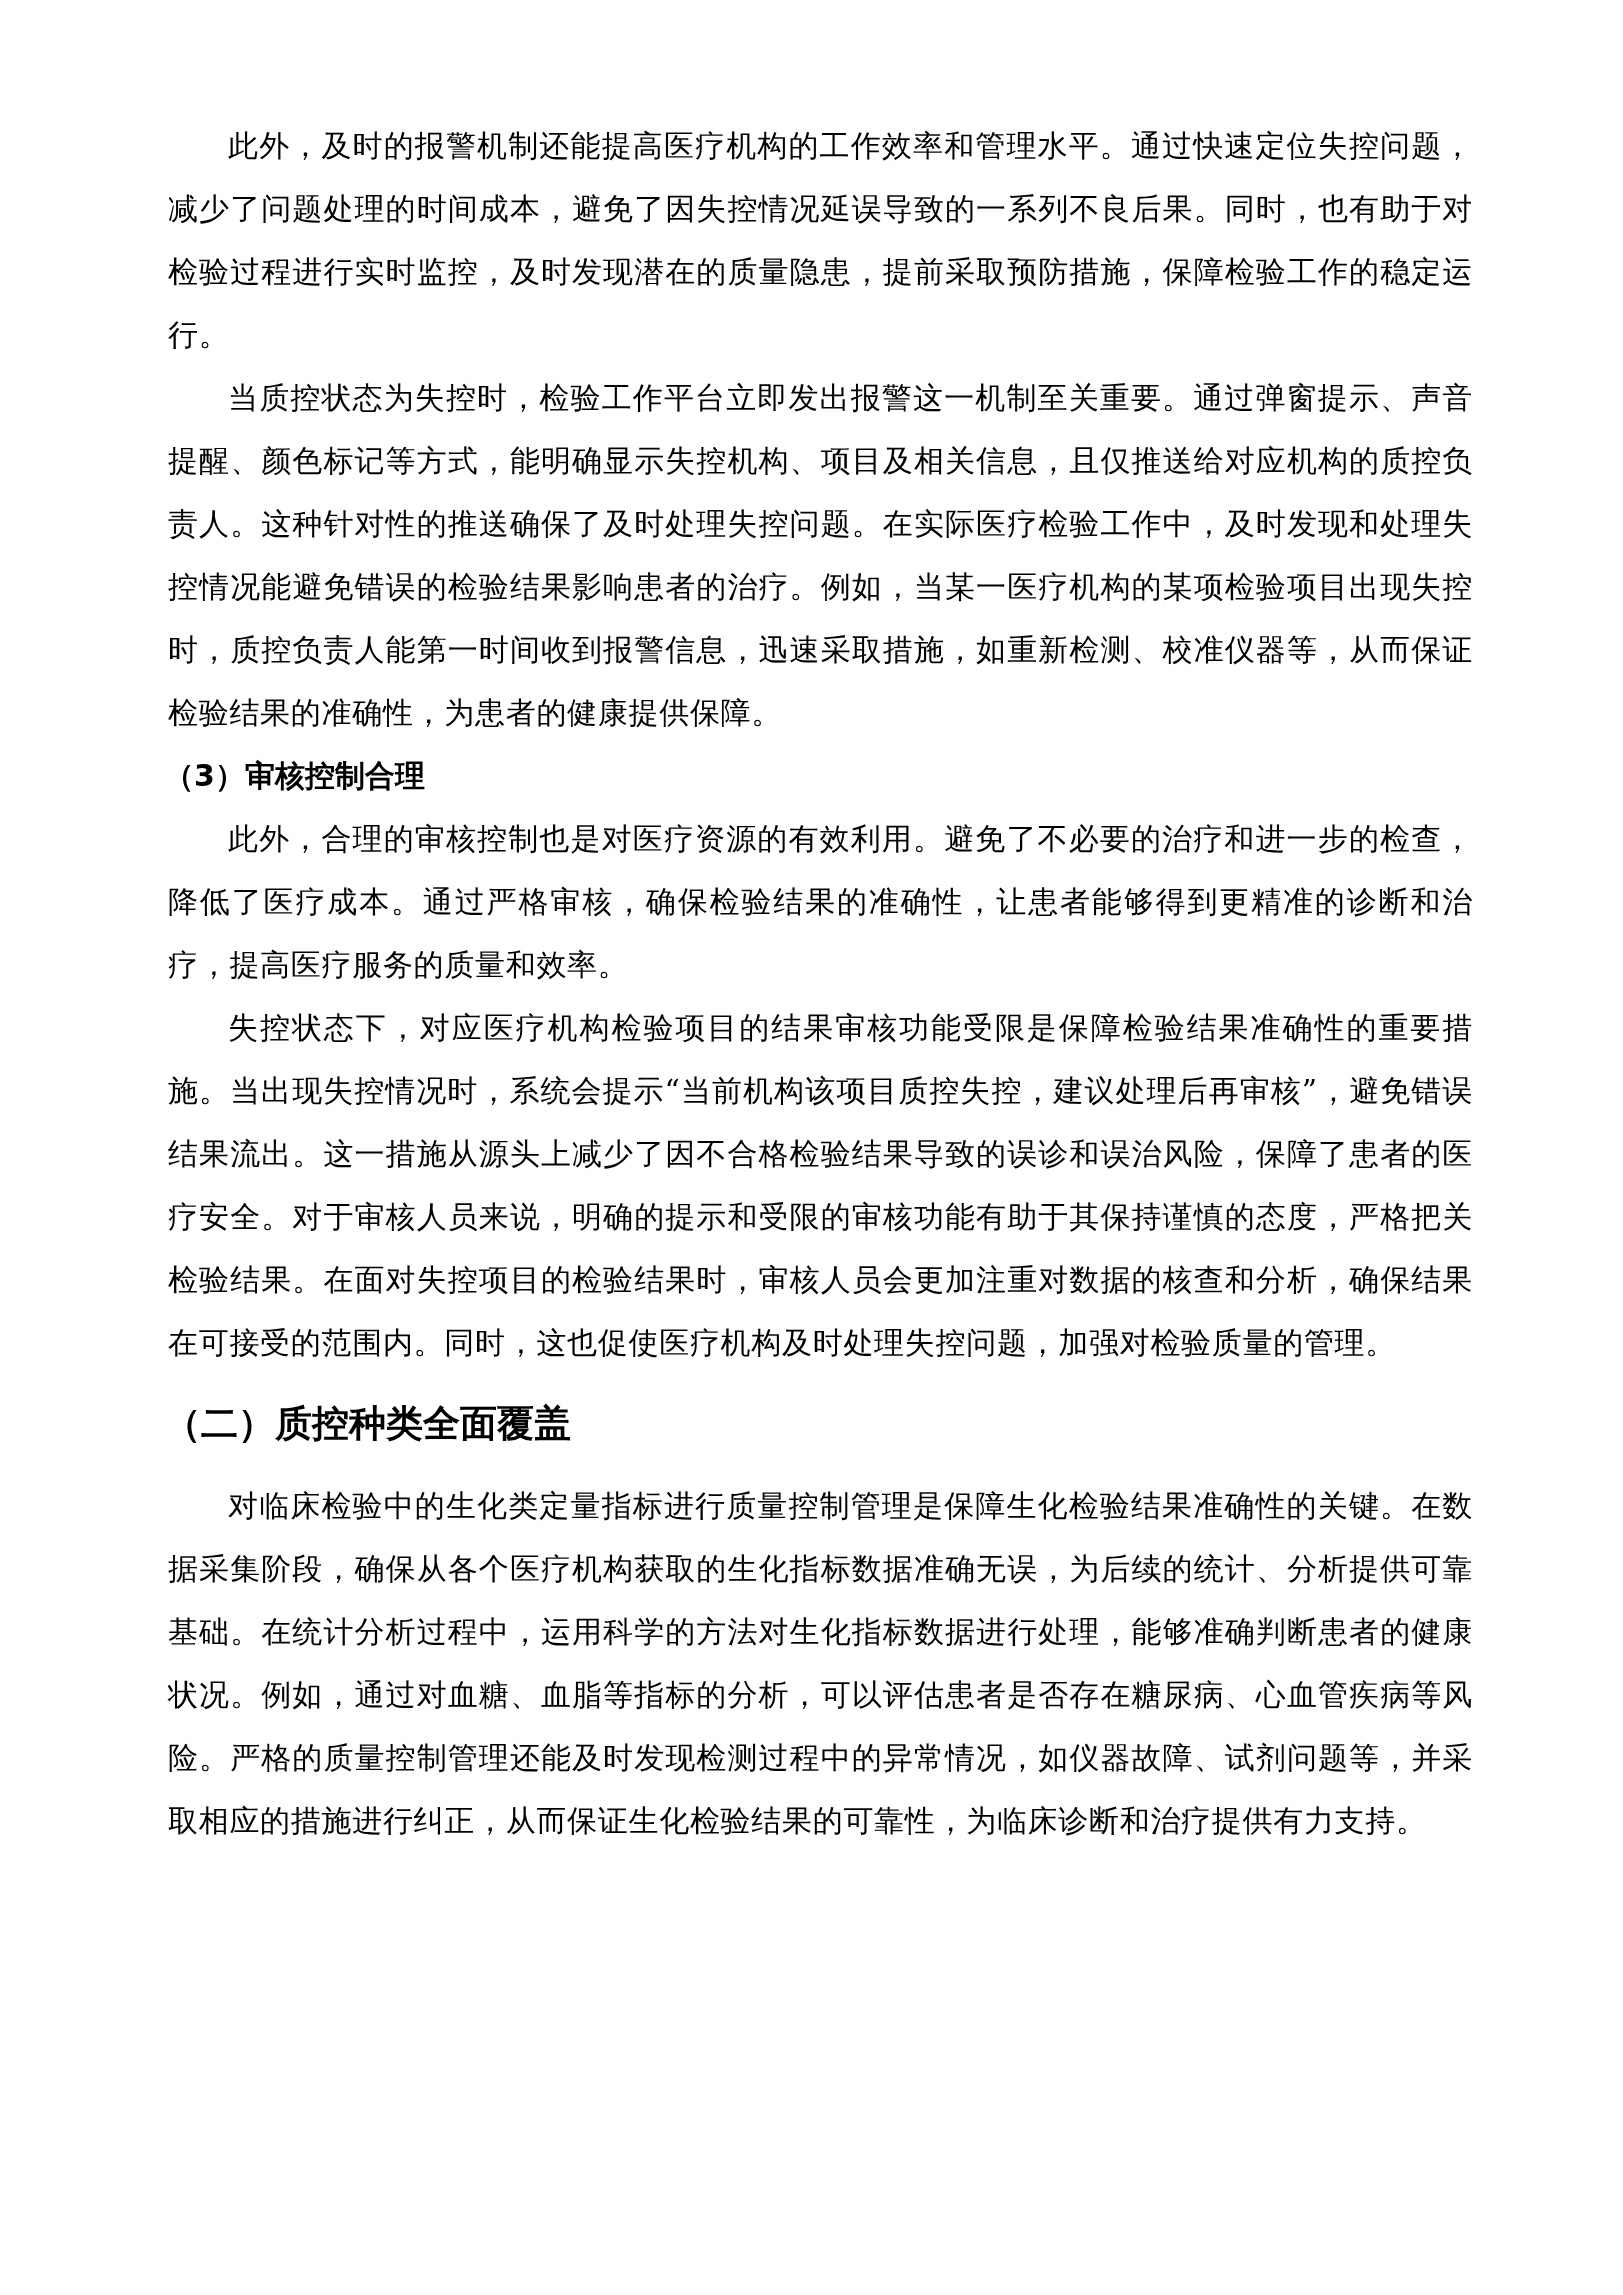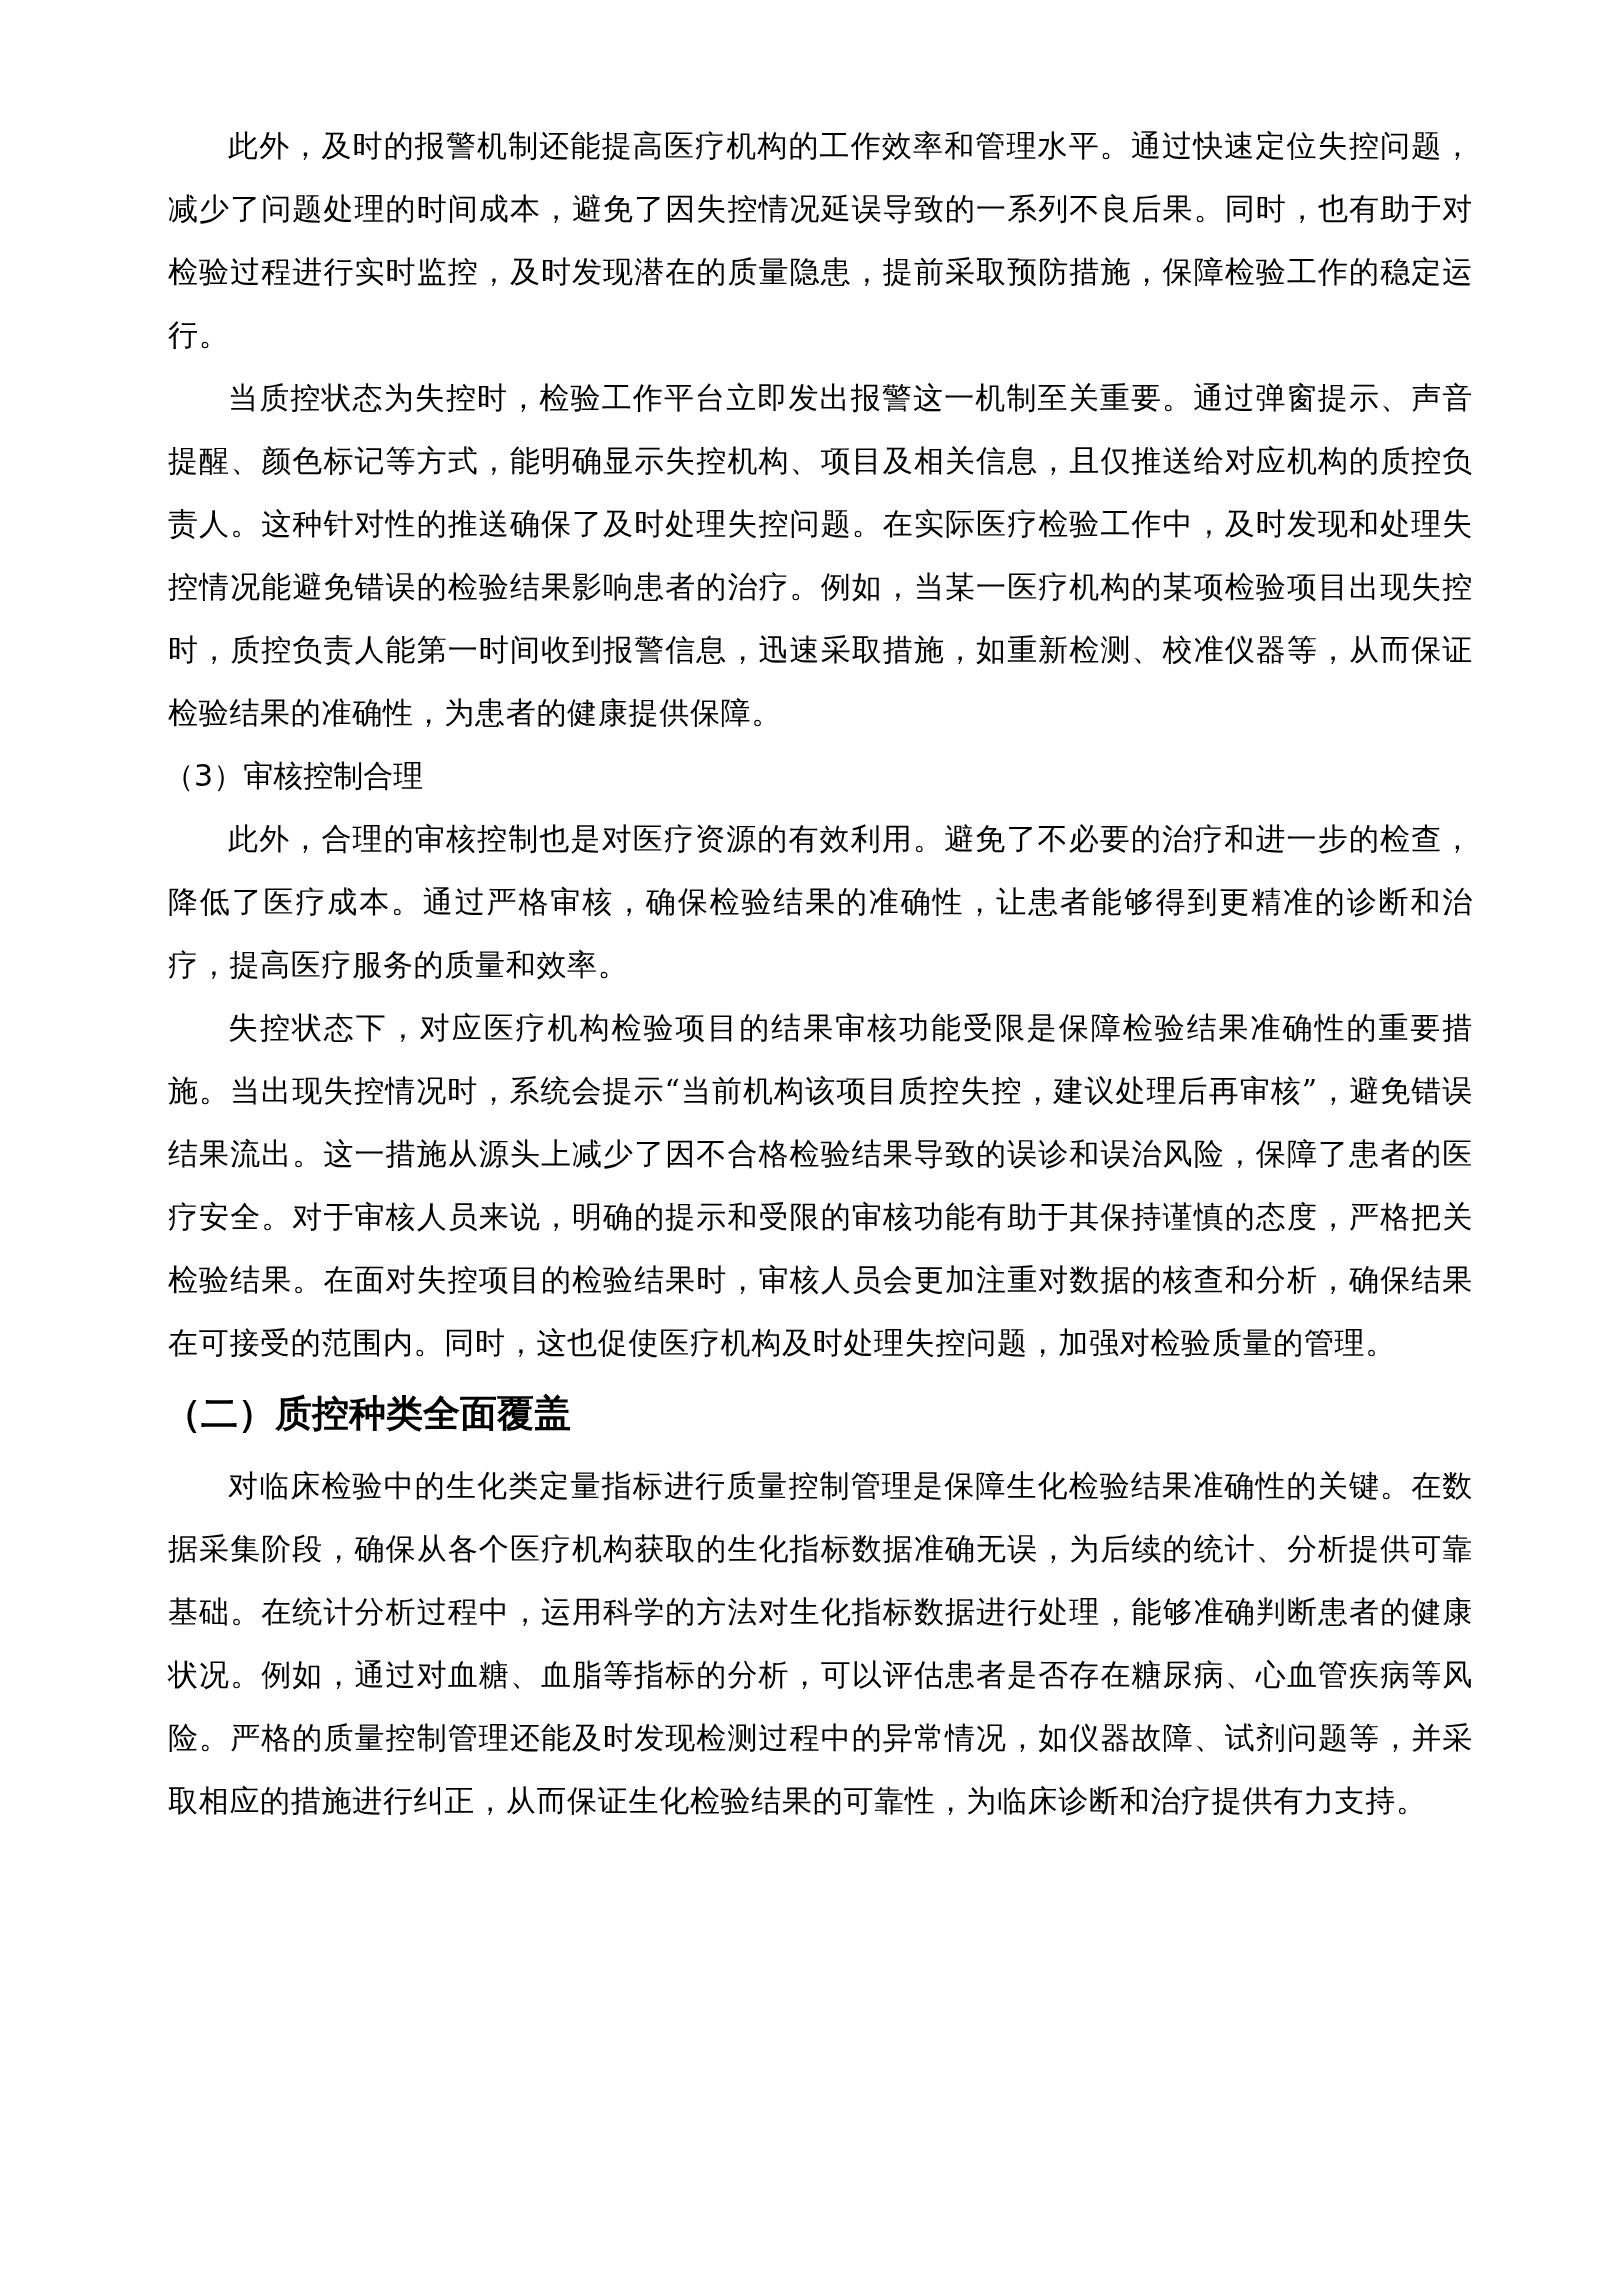--- a/index.html
+++ b/index.html
@@ -1,23 +1,23 @@
 <!DOCTYPE html>
 <html style="font-size:10.5px"><head>
 <meta charset="utf-8">
 <style>
   html, body { margin: 0; padding: 0; background: #ffffff; }
   body { width: 1623px; height: 2295px; position: relative; overflow: hidden;
          font-family: "DejaVu Serif", "Liberation Serif", serif; color: #000; }
   .page { position: absolute; left: 168px; top: 0; width: 1305px; }
   .para { font-size: 30px; line-height: 63px; text-indent: 60px; text-align: justify;
           margin: 0; letter-spacing: 0.7px; }
-  .h-sub { font-size: 30px; font-weight: normal; margin: 0; line-height: 63px;
+  .h-sub { font-size: 30px; font-weight: bold; margin: 0; line-height: 63px;
            font-family: "DejaVu Sans", "Liberation Sans", sans-serif; margin-left: -3.9px; }
-  .h-sec { font-size: 37px; font-weight: bold; margin: 4px; line-height: 72px;
+  .h-sec { font-size: 37px; font-weight: bold; margin: 14px; line-height: 72px;
            font-family: Liberation Sans, sans-serif; margin-left: -3.9px; }
   .h-num { font-size: 30px; font-weight: bold; margin: 0; line-height: 63px;
            font-family: "DejaVu Sans", "Liberation Sans", sans-serif; margin-left: -6.5px; }
 </style>
 </head>
 <body>
 
 <div class="page">
   <div style="height:114px"></div>
   <p class="para">此外，及时的报警机制还能提高医疗机构的工作效率和管理水平。通过快速定位失控问题，减少了问题处理的时间成本，避免了因失控情况延误导致的一系列不良后果。同时，也有助于对检验过程进行实时监控，及时发现潜在的质量隐患，提前采取预防措施，保障检验工作的稳定运行。</p>

